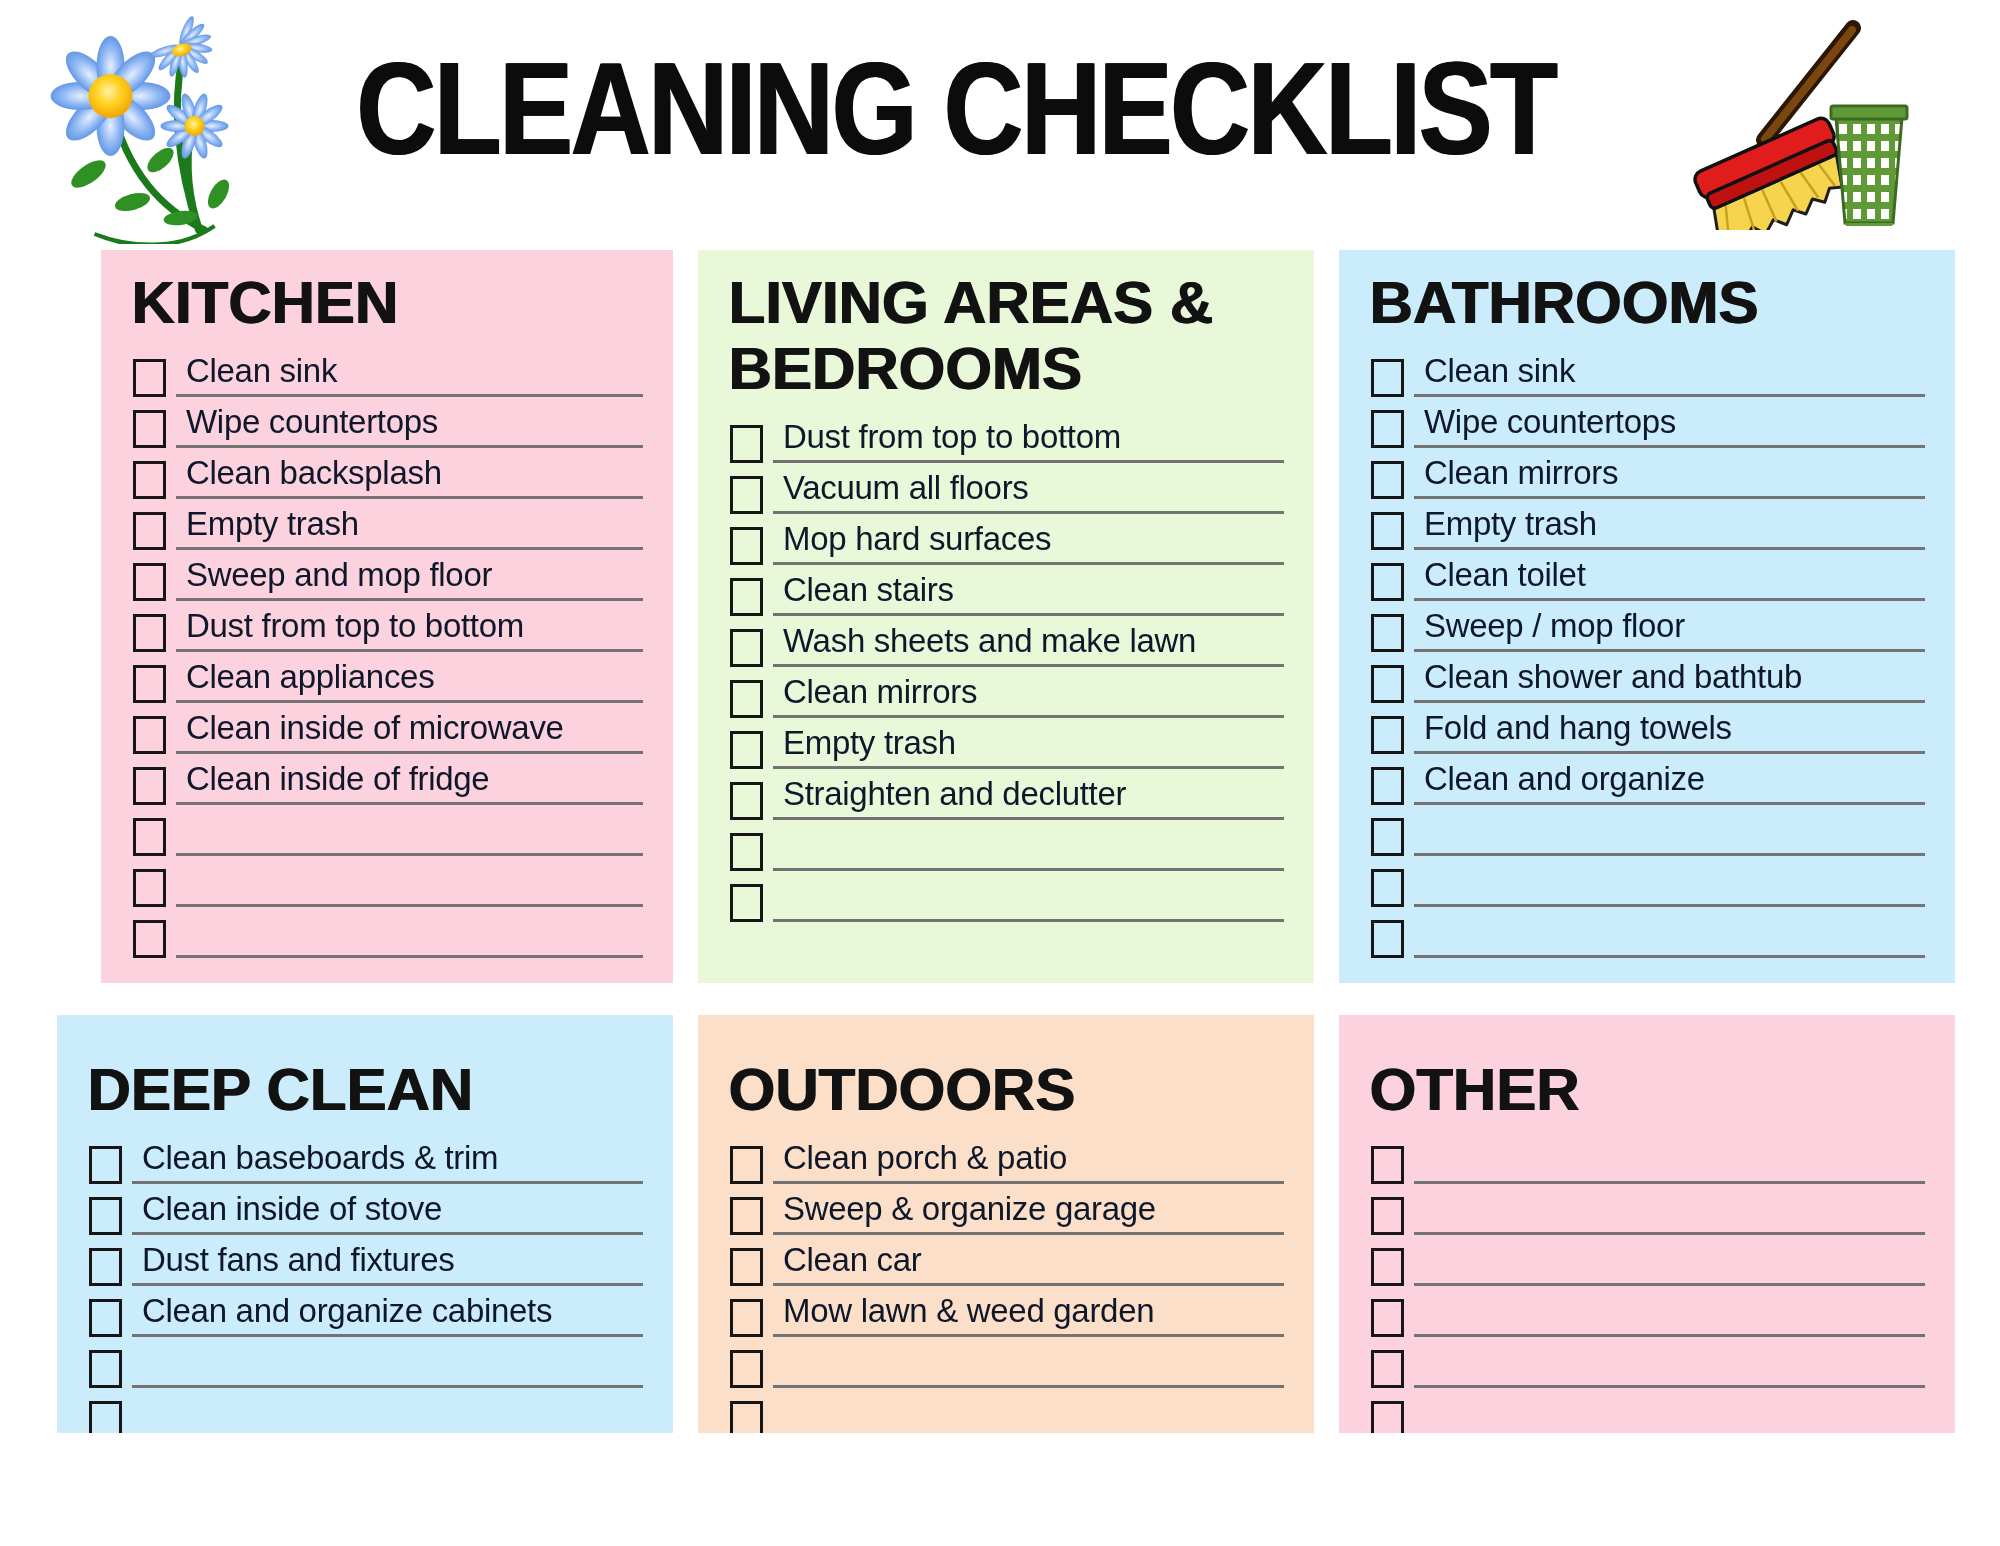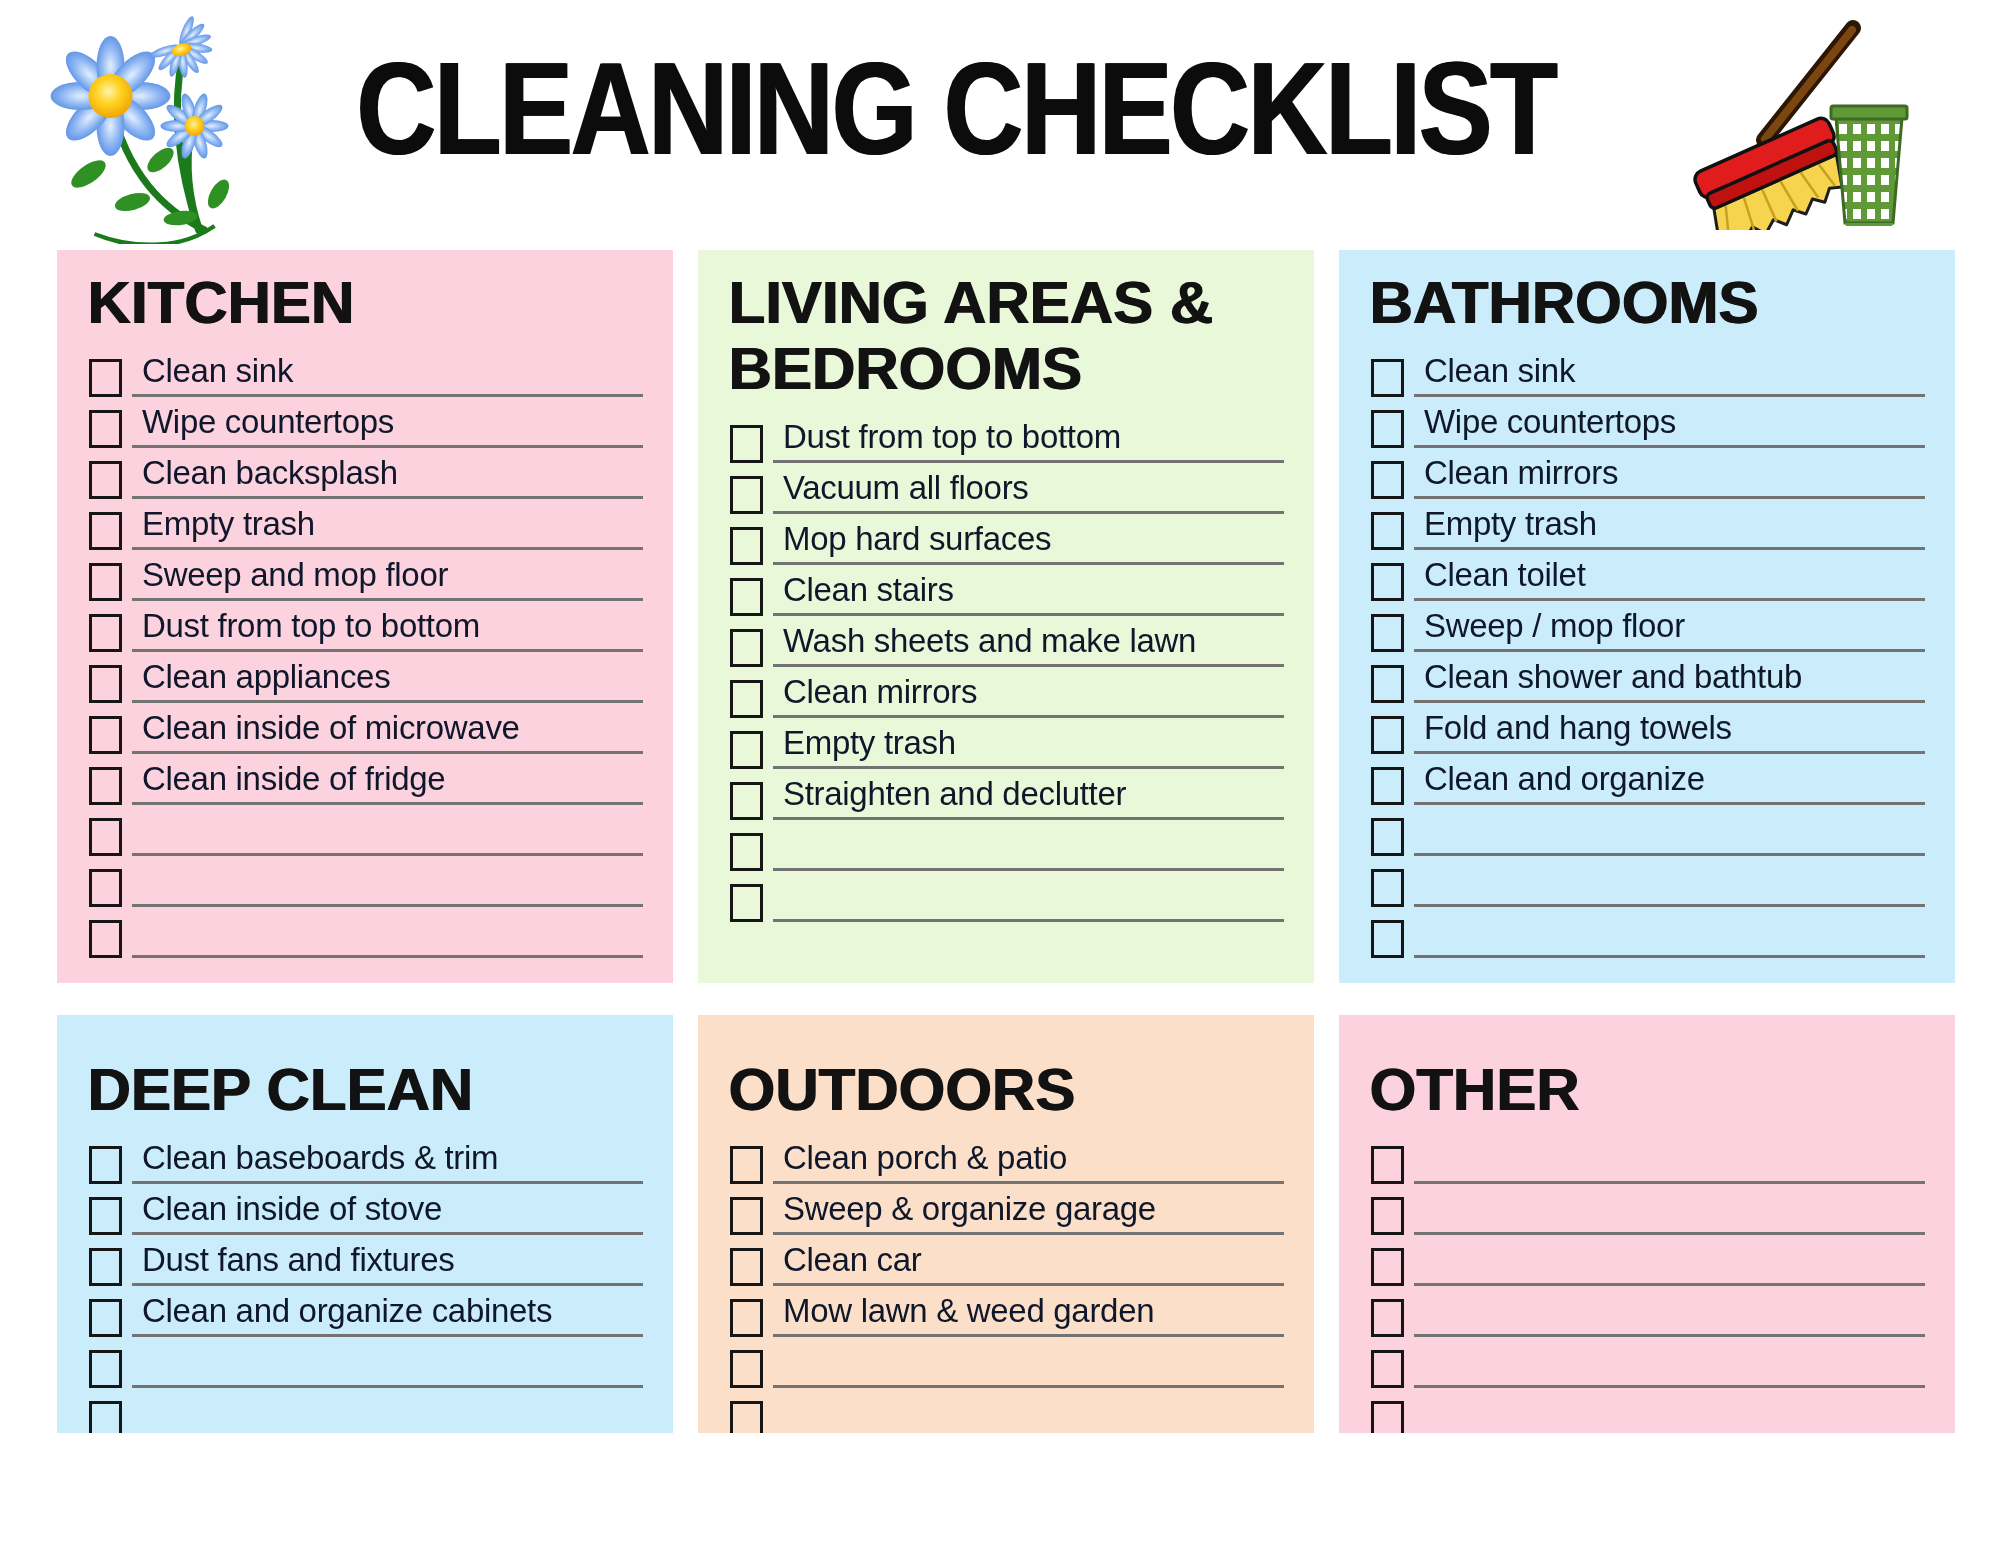--- a/index.html
+++ b/index.html
@@ -137,21 +137,21 @@
     </g>
 
     <g>
       <path d="M196 100 L262 100 L253 205 L205 205 Z" fill="url(#mesh)" stroke="#3e6b22" stroke-width="3"></path>
       <rect x="191" y="88" width="76" height="13" rx="2" fill="#5f9a37" stroke="#3e6b22" stroke-width="3"></rect>
       <path d="M205 205 L253 205 L252 208 L206 208 Z" fill="#5f9a37"></path>
     </g>
   </svg>
 
   <div class="grid">
-      <section class="panel" style="background: rgb(252, 210, 222);">
+      <section class="panel" style="background: rgb(252, 210, 222); margin-left: 44px;">
     <h2 class="panel-title">KITCHEN</h2>
     <div class="rows">
           <div class="row">
             <span class="checkbox"></span>
             <span class="entry">Clean sink</span>
           </div>
           <div class="row">
             <span class="checkbox"></span>
             <span class="entry">Wipe countertops</span>
           </div>

